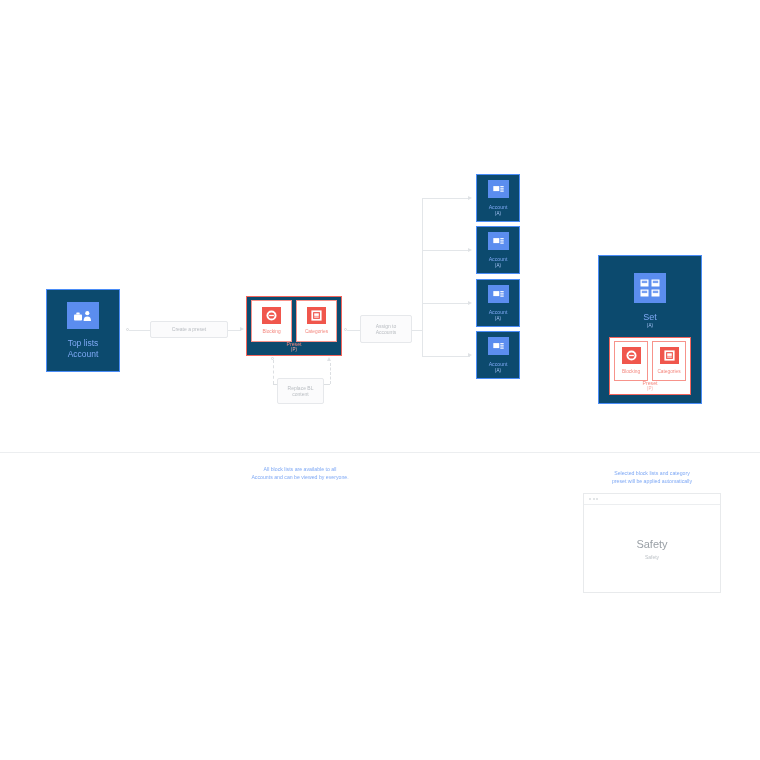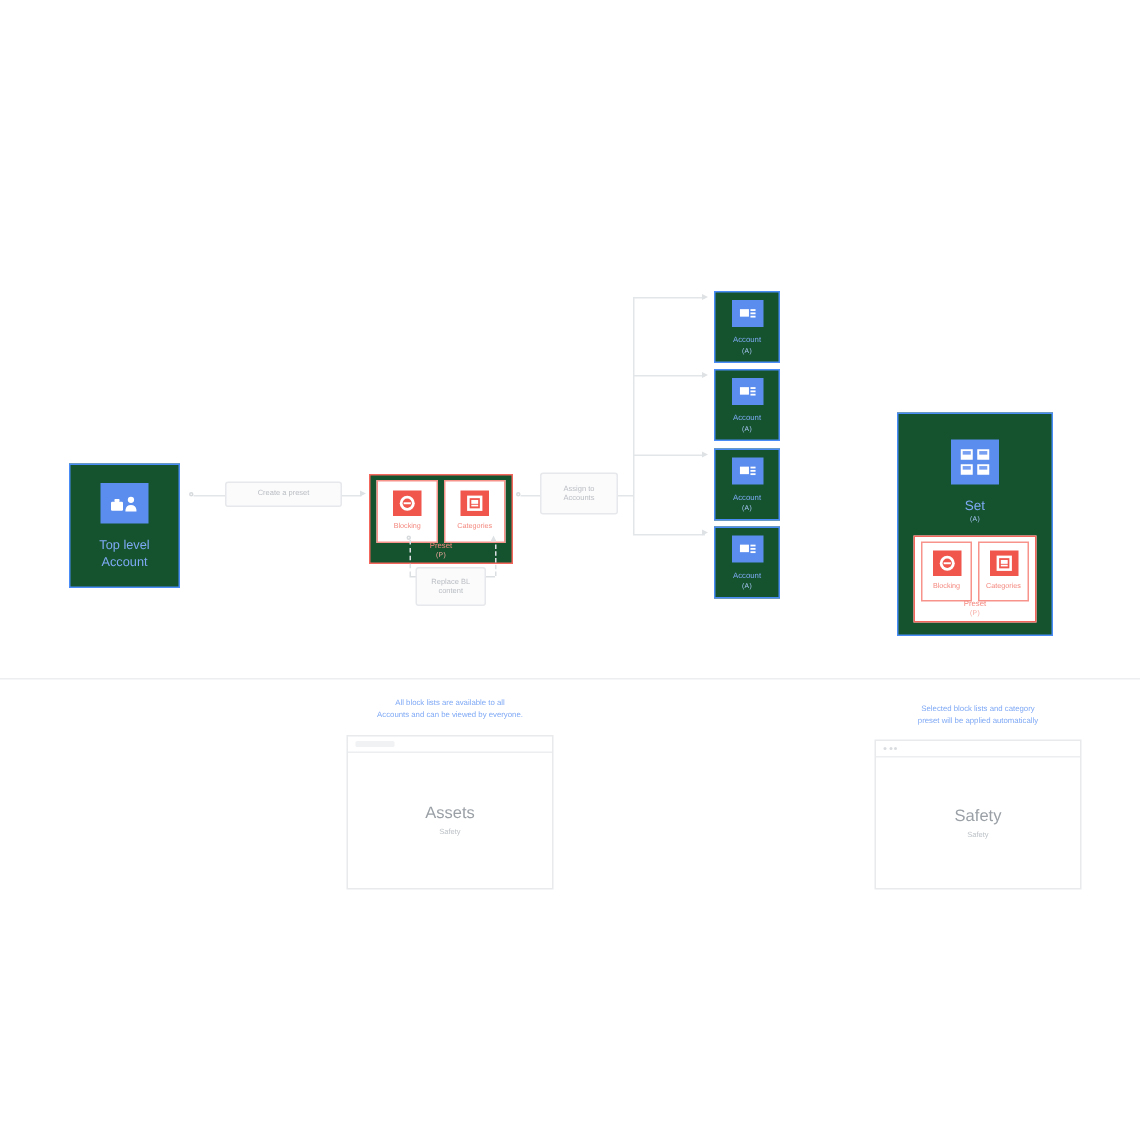--- a/index.html
+++ b/index.html
@@ -7,26 +7,25 @@
     width: 760px; height: 760px;
     background: #ffffff;
     font-family: "Liberation Sans", sans-serif;
     overflow: hidden;
   }
   #canvas { position: relative; width: 760px; height: 760px; }
 
   
   .node {
     position: absolute;
-    background: #14532d;
+    background: #0c4a6e;
     display: flex;
     flex-direction: column;
     align-items: center;
     justify-content: center;
-    margin-top: 20px;
   }
   .node-blue  { border: 1px solid #4a8cf7; }
   .node-red   { border: 1px solid #f4655c; }
 
   .node-label     { color: #7fa9f5; text-align: center; line-height: 1.18; }
   .node-label-red { color: #f4887f; text-align: center; line-height: 1.18; }
   .node-sub       { color: #a9c6f8; text-align: center; font-size: 4.5px; letter-spacing: .2px; }
   .node-sub-red   { color: #f7aaa3; text-align: center; font-size: 4.5px; letter-spacing: .2px; }
 
   
@@ -149,21 +148,21 @@
   <div class="node node-blue" id="topAccount">
     <span class="icon-tile icon-blue">
       <svg width="20" height="14" viewBox="0 0 20 14">
         <rect x="1" y="5.5" width="8" height="6" rx="0.8" fill="#fff"></rect>
         <rect x="3.3" y="3.6" width="3.4" height="2" rx="0.6" fill="#fff"></rect>
         <circle cx="14.3" cy="4.2" r="2.1" fill="#fff"></circle>
         <path d="M10.6 12 Q10.6 7.6 14.3 7.6 Q18 7.6 18 12 Z" fill="#fff"></path>
       </svg>
     </span>
     <div class="node-label">
-      <div>Top level</div>
+      <div>Top lists</div>
       <div>Account</div>
     </div>
   </div>
 
   <div class="dot" style="left:126px; top:328px;"></div>
   <div class="line hline" style="left:129px; top:329.5px; width:21px;"></div>
   <div class="pill" style="left:150px; top:321px; width:78px; height:17px;">Create a preset</div>
   <div class="line hline" style="left:228px; top:329.5px; width:13px;"></div>
   <div class="arrow" style="left:240px; top:327px;"></div>
 
@@ -334,29 +333,20 @@
       </div>
     </div>
   </div>
 
   <div id="divider"></div>
 
   <div class="caption" style="left:220px; top:466px; width:160px;">
     <div>All block lists are available to all</div>
     <div>Accounts and can be viewed by everyone.</div>
   </div>
-  <div class="browser" style="left:231px; top:490px; width:138px; height:103px;">
-    <div class="browser-bar">
-      <span class="urlbar"></span>
-    </div>
-    <div class="browser-body">
-      <div class="browser-title">Assets</div>
-      <div class="browser-sub">Safety</div>
-    </div>
-  </div>
 
   <div class="caption" style="left:572px; top:470px; width:160px;">
     <div>Selected block lists and category</div>
     <div>preset will be applied automatically</div>
   </div>
   <div class="browser" style="left:583px; top:493px; width:138px; height:100px;">
     <div class="browser-bar">
       <span class="dots">
           <i></i>
           <i></i>

